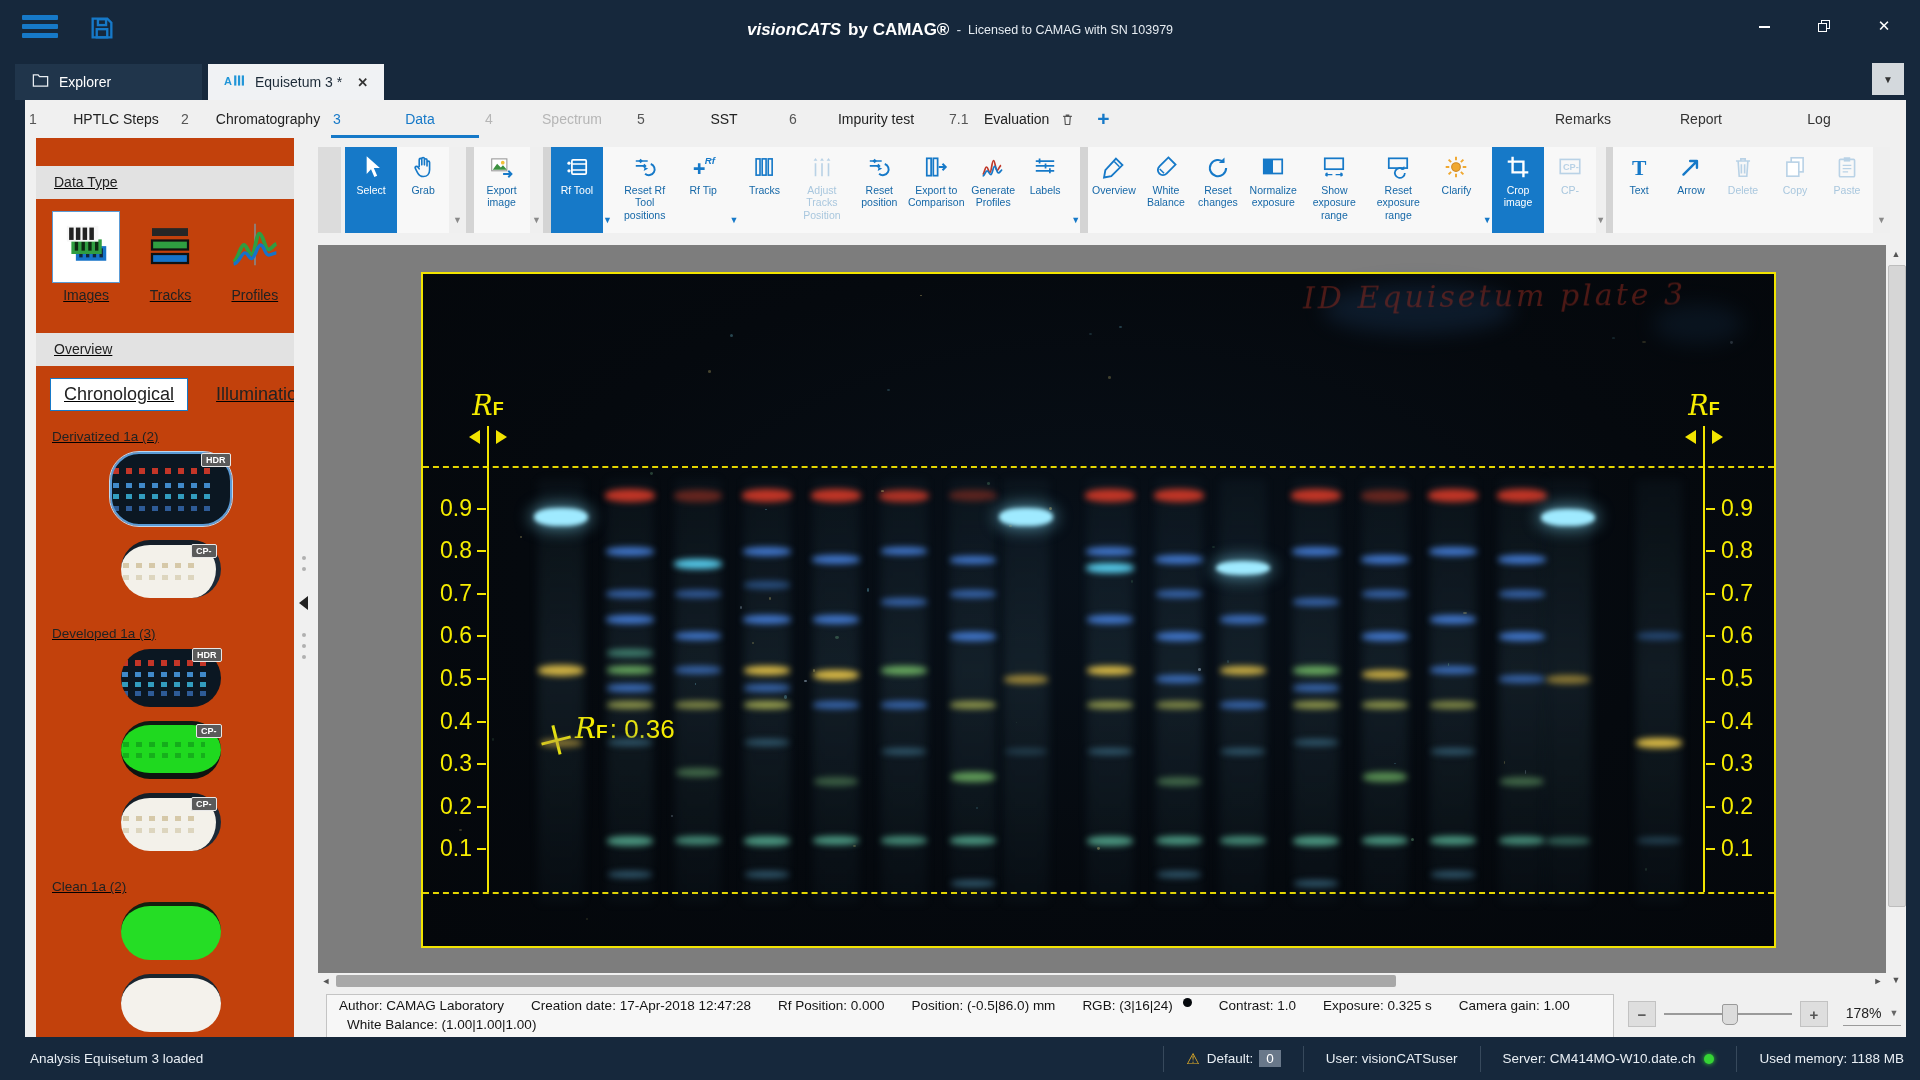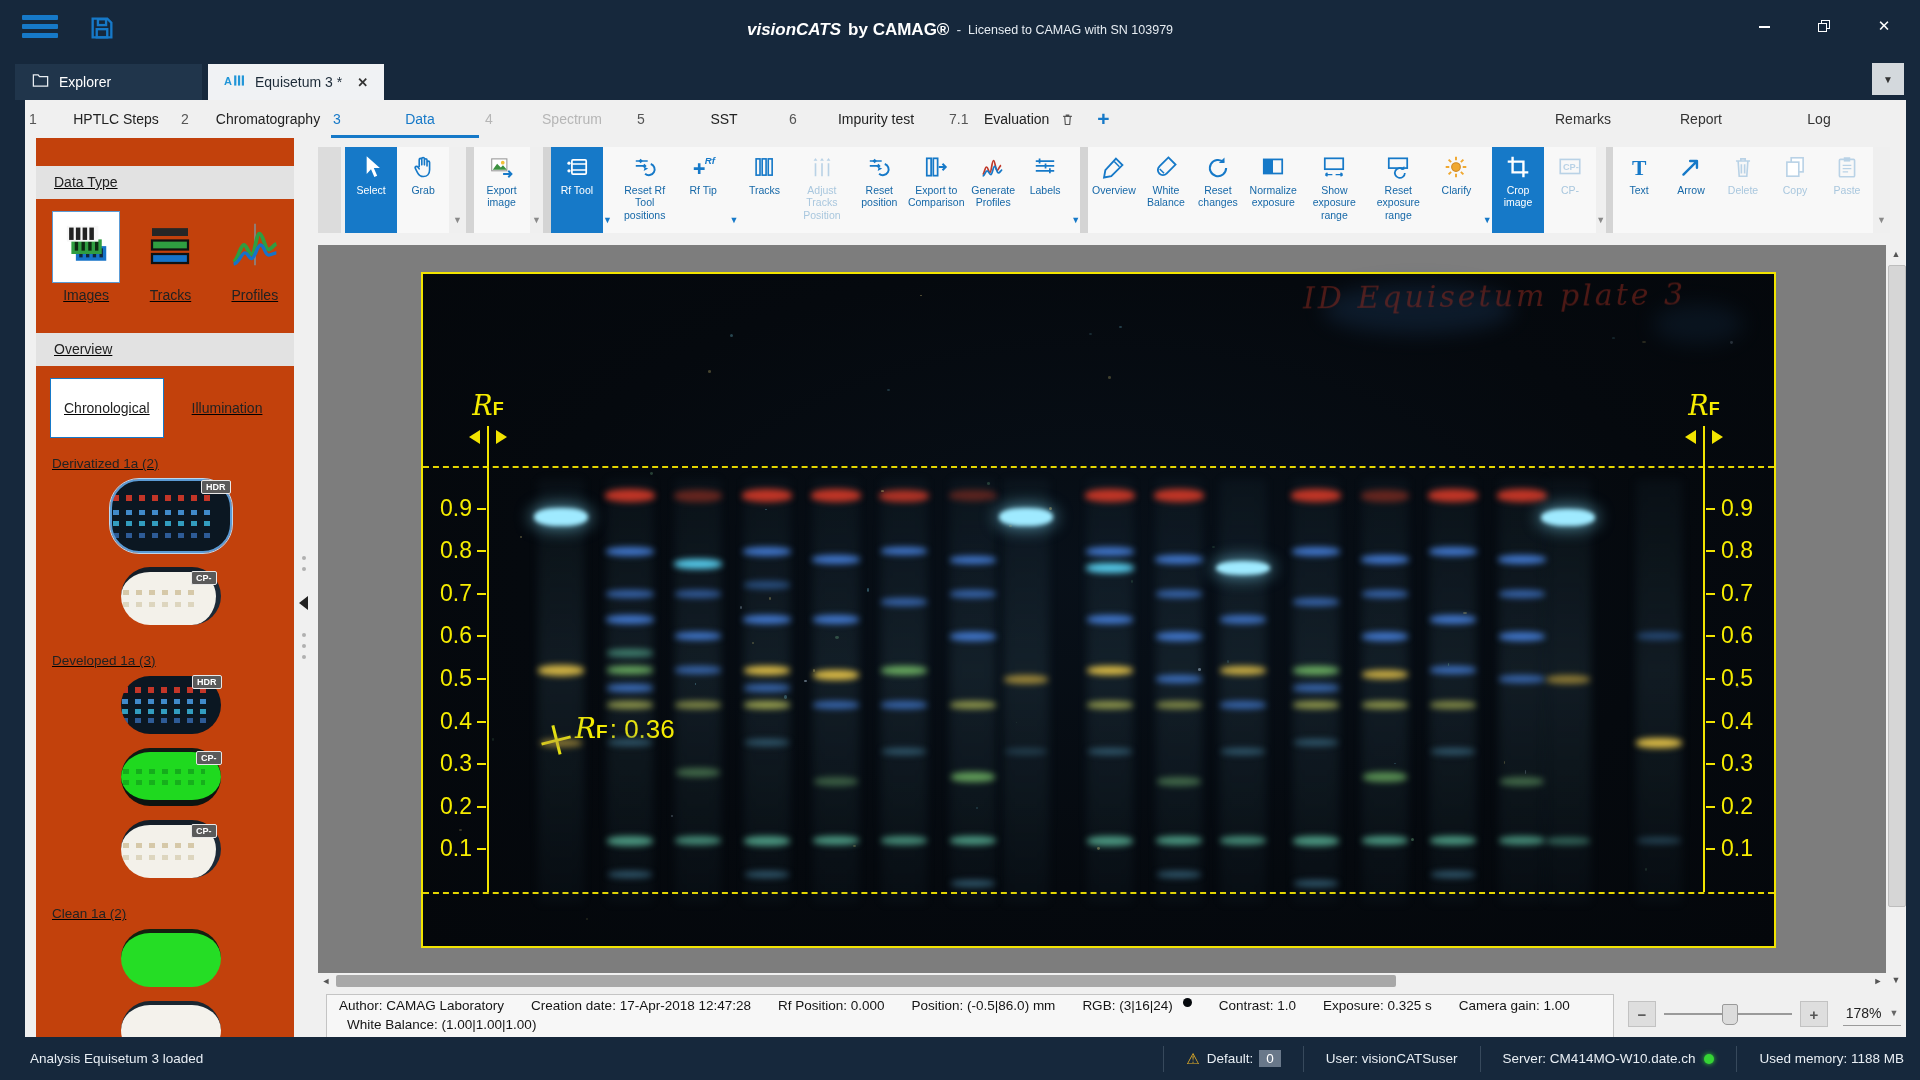--- a/index.html
+++ b/index.html
@@ -56,21 +56,21 @@
   
   .sidebar{position:absolute;left:36px;top:138px;width:269px;height:899px;background:#c2410c;overflow:hidden;text-decoration:underline;}
   .sband{height:33px;line-height:33px;background:#e2e2e2;padding-left:18px;font-size:14px;color:#222;margin-top:26px;}
   .sband.first{margin-top:28px;}
   .dt-row{display:flex;justify-content:space-around;align-items:flex-start;padding:12px 8px 4px 8px;}
   .dt-item{display:flex;flex-direction:column;align-items:center;gap:4px;cursor:pointer;}
   .dt-iconwrap{padding:6px;border:1px solid transparent;}
   .dt-item.selected .dt-iconwrap{background:#fff;border:1px solid #5b9bd5;}
   .dt-label{font-size:14px;color:#222;}
   .modes{display:flex;align-items:center;gap:14px;padding:12px 0 4px 14px;}
-  .mode-btn{font-size:14px;color:#222;padding:21px 13px;border:1px solid transparent;cursor:pointer;}
+  .mode-btn{font-size:18px;color:#222;padding:5px 13px;border:1px solid transparent;cursor:pointer;}
   .mode-btn.selected{background:#fff;border:1px solid #1679c8;}
   .sgroup-label{font-size:13.5px;color:#222;padding:14px 0 8px 16px;}
   .thumb{position:relative;margin:0 auto 14px auto;width:100px;height:58px;cursor:pointer;box-sizing:border-box;border-radius:29px;}
   .thumb.selected{width:122px;height:74px;border:2px solid #5b9bd5;outline:1px solid #bcd6ee;}
   .tbadge{position:absolute;top:-1px;right:-1px;background:#5a5a5a;color:#fff;font-size:9px;
           font-weight:bold;padding:1px 4px;border-radius:2px;border:1px solid #e8e8e8;}
   .th-dark-bands{background:#0b1722;
     background-image:
       repeating-linear-gradient(90deg, rgba(205,55,40,.95) 0 6px, rgba(0,0,0,0) 6px 13px),
       repeating-linear-gradient(90deg, rgba(70,150,220,.9) 0 6px, rgba(0,0,0,0) 6px 13px),

